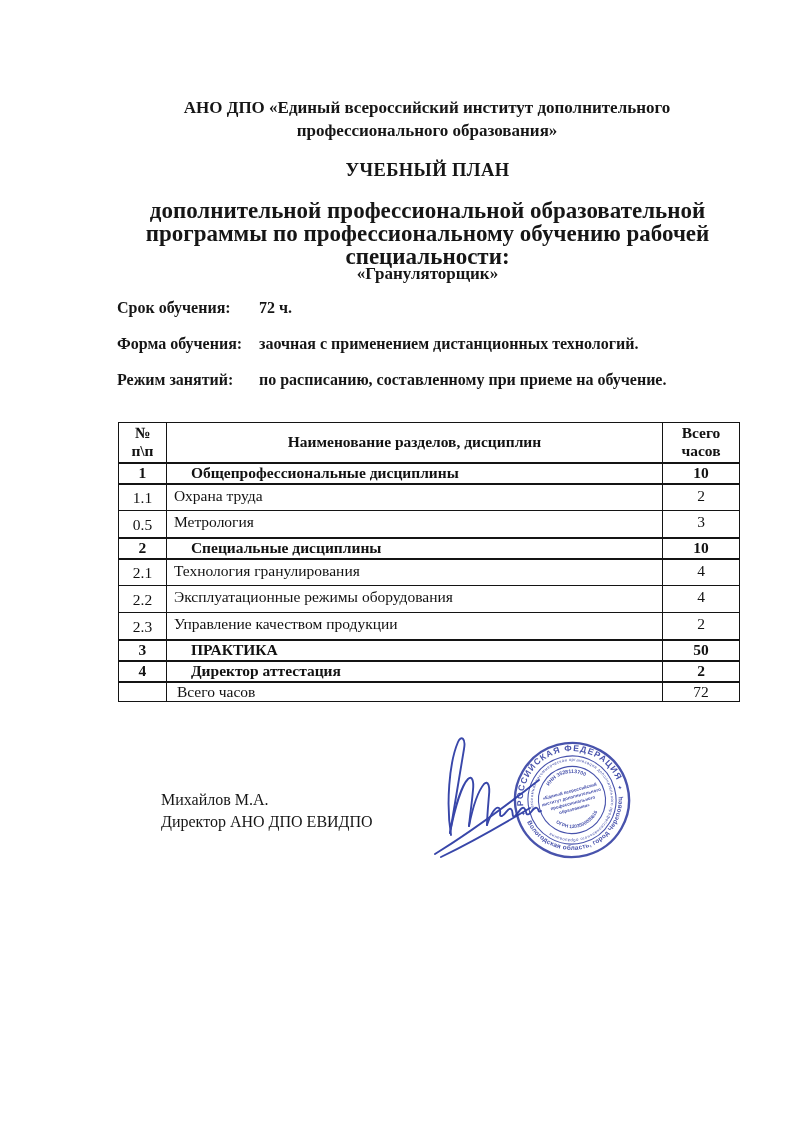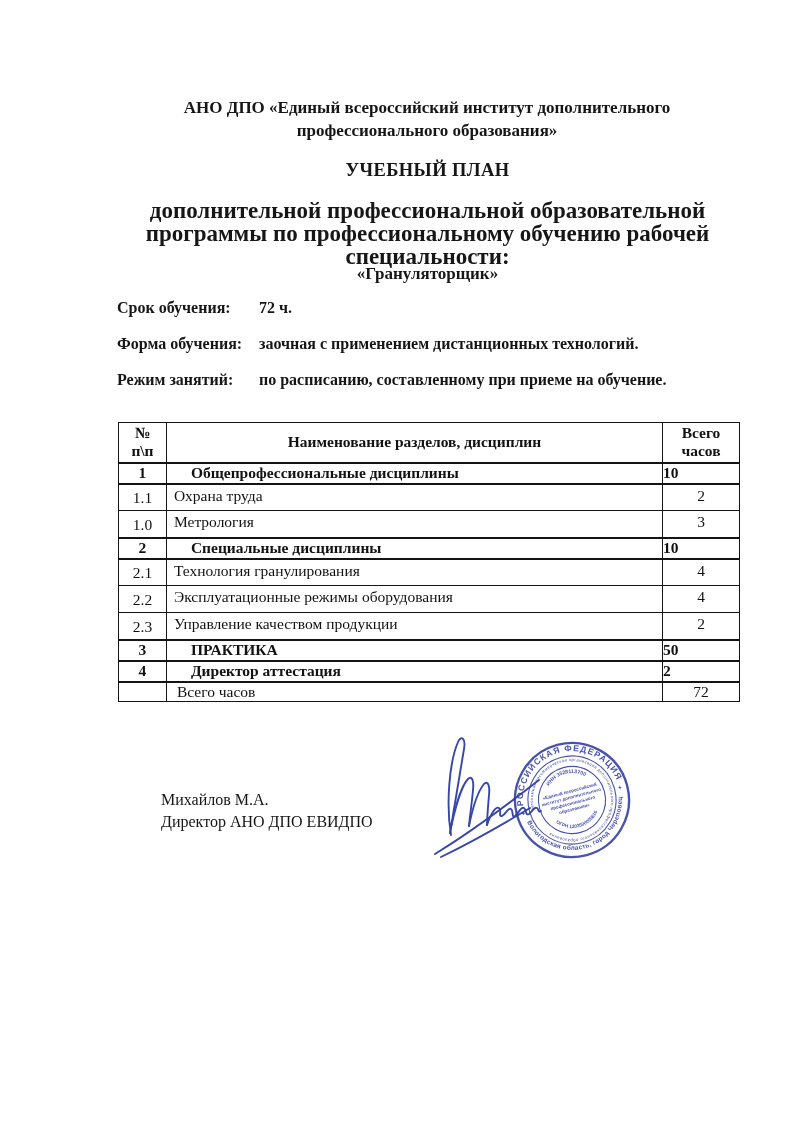--- a/index.html
+++ b/index.html
@@ -75,21 +75,21 @@
   table.plan th.h-hours { width: 77px; padding: 0 6px; }
   table.plan thead th { border-bottom-width: 2.2px; }
   tr.item { height: 27px; padding-left: 44px; }
   tr.item td.num { text-align: center; vertical-align: bottom; padding-bottom: 3px; }
   tr.item td.name { vertical-align: top; padding: 2px 4px 0 7px; }
   tr.item td.hours { text-align: center; vertical-align: top; padding-top: 2px; }
   tr.section { height: 21px; font-weight: bold; }
   tr.section td { border-top-width: 2.2px; border-bottom-width: 2.2px; vertical-align: middle; }
   tr.section td.num { text-align: center; }
   tr.section td.name { padding-left: 24px; }
-  tr.section td.hours { }
+  tr.section td.hours { text-align: center; }
   tr.total { height: 18px; }
   tr.total td { vertical-align: middle; }
   tr.total td.name { padding-left: 10px; }
   tr.total td.hours { text-align: center; }
   .signature-block {
     position: absolute;
     left: 161px;
     top: 789px;
     font-size: 16px;
     line-height: 22px;
@@ -141,21 +141,21 @@
           <td class="num">1</td>
           <td class="name">Общепрофессиональные дисциплины</td>
           <td class="hours">10</td>
         </tr>
         <tr class="item">
           <td class="num">1.1</td>
           <td class="name">Охрана труда</td>
           <td class="hours">2</td>
         </tr>
         <tr class="item">
-          <td class="num">1.0</td>
+          <td class="num">0.5</td>
           <td class="name">Метрология</td>
           <td class="hours">3</td>
         </tr>
         <tr class="section">
           <td class="num">2</td>
           <td class="name">Специальные дисциплины</td>
           <td class="hours">10</td>
         </tr>
         <tr class="item">
           <td class="num">2.1</td>

